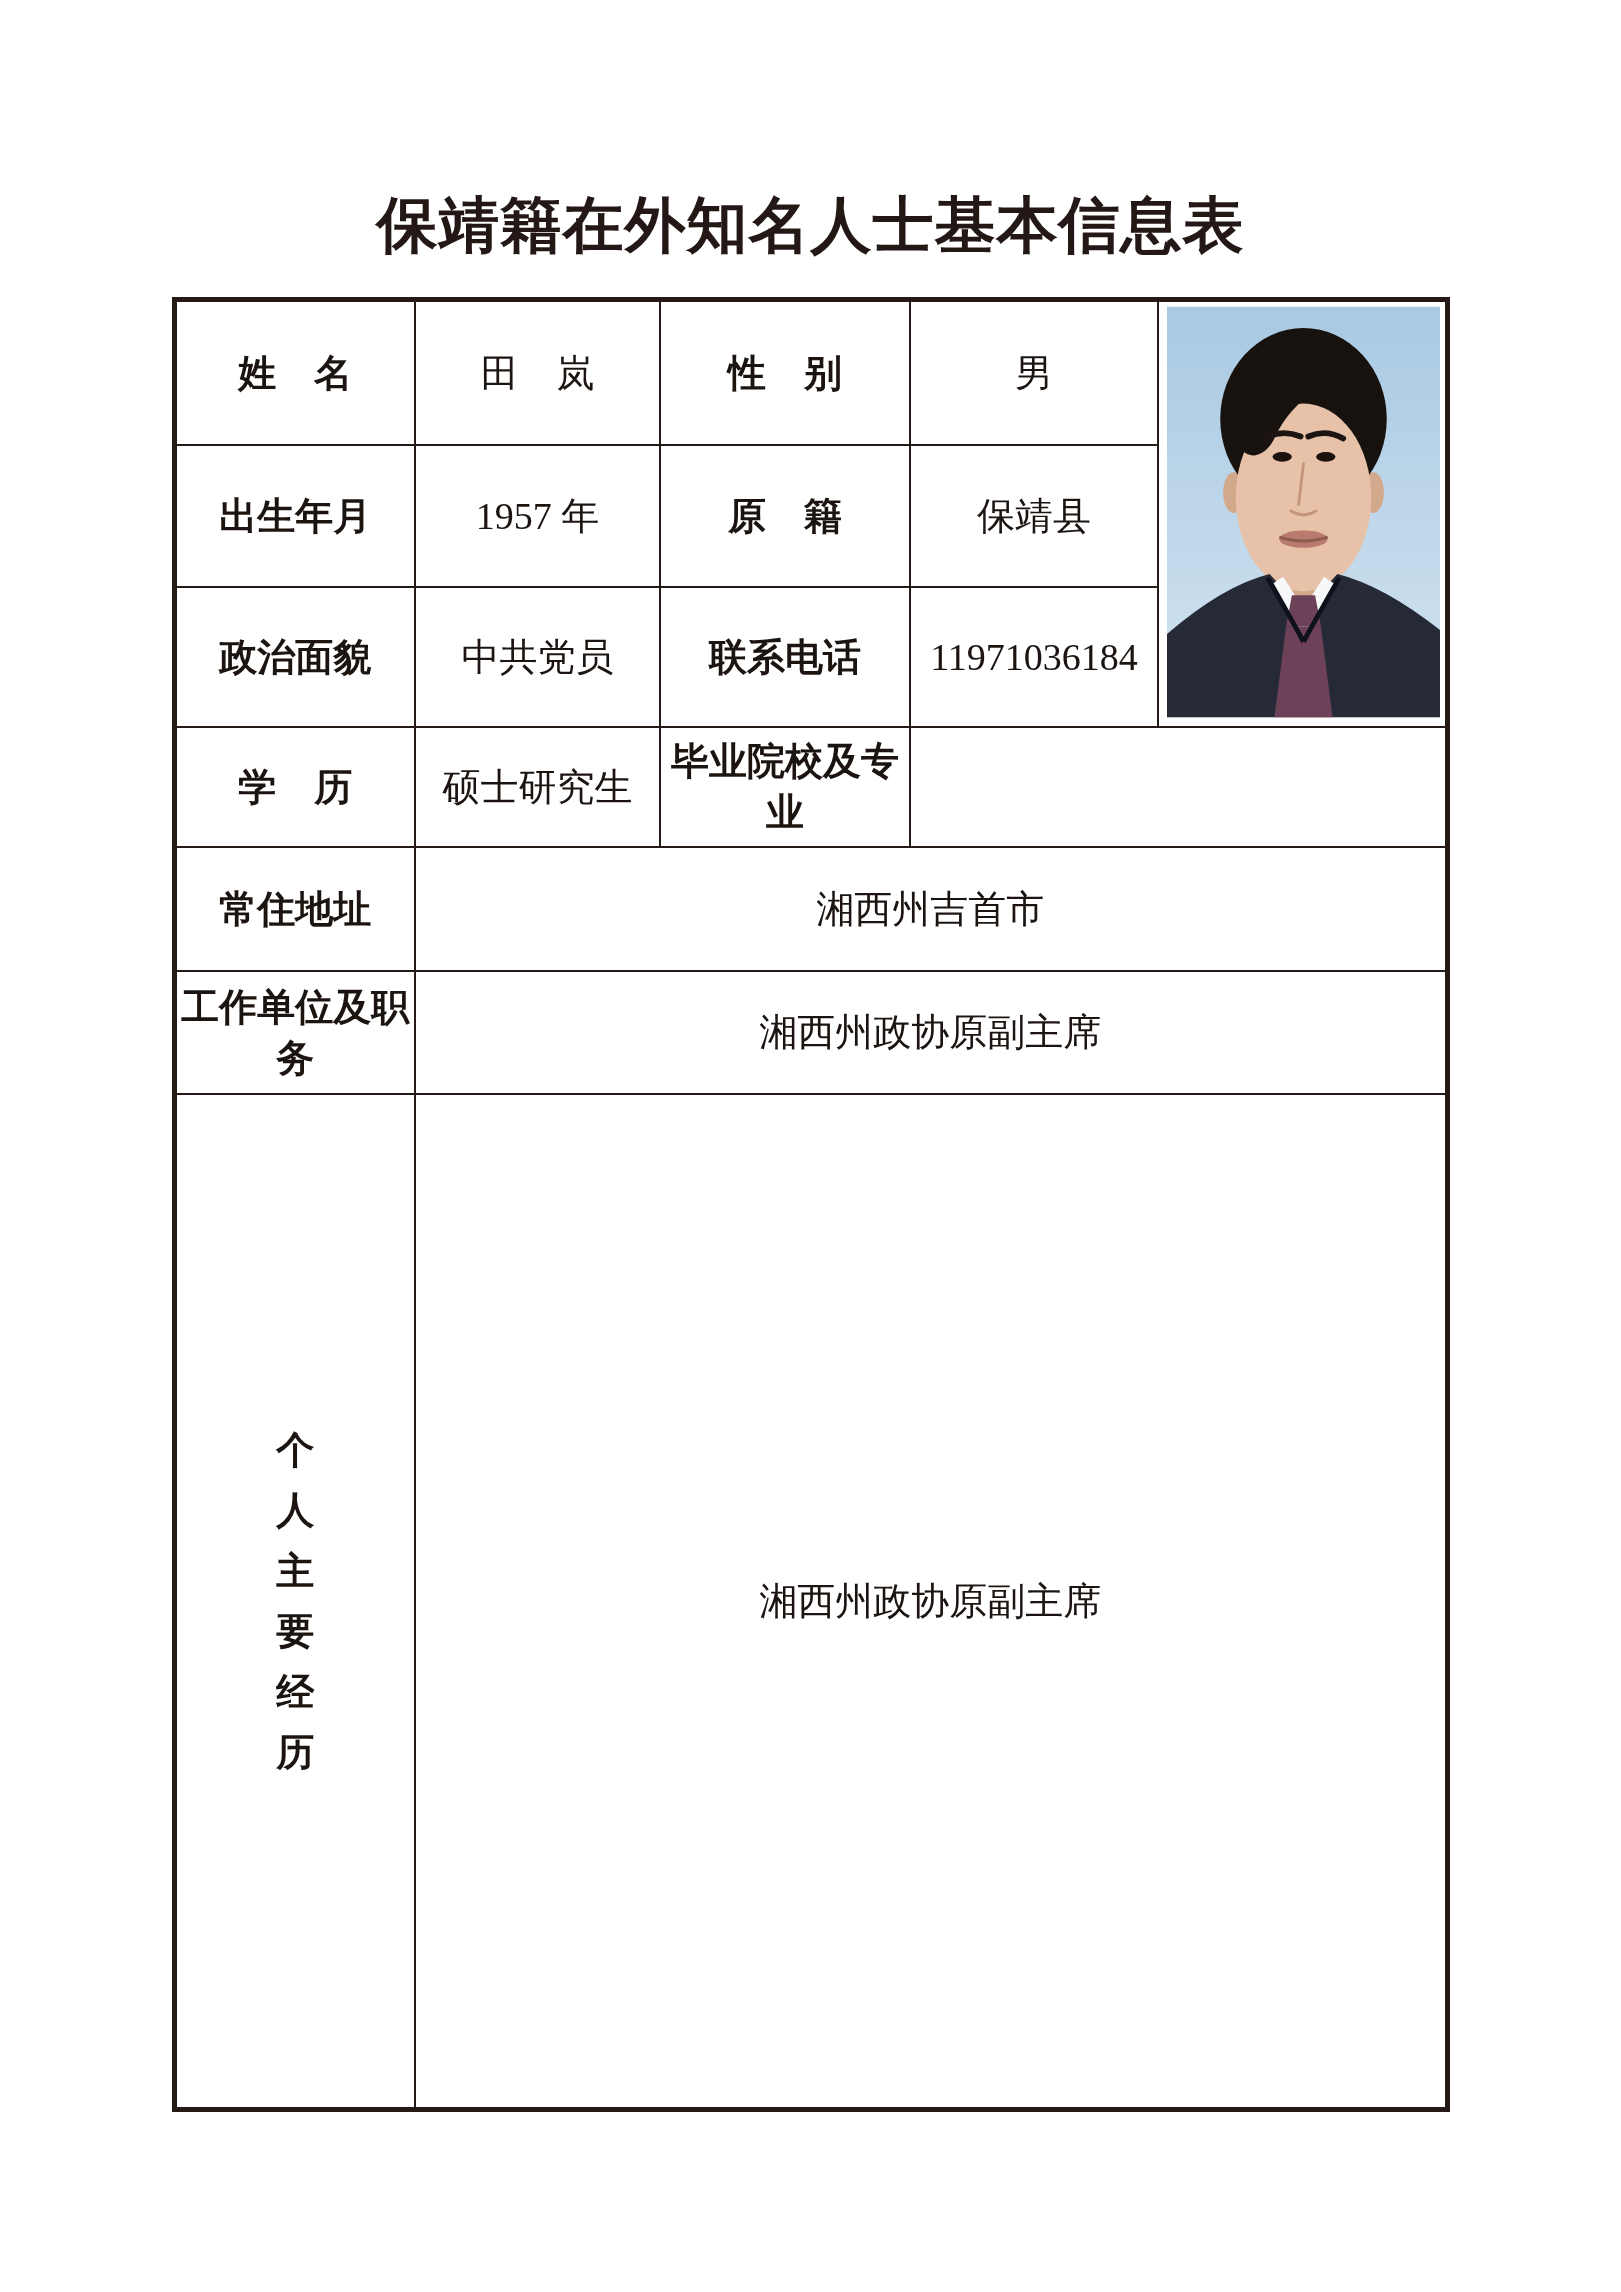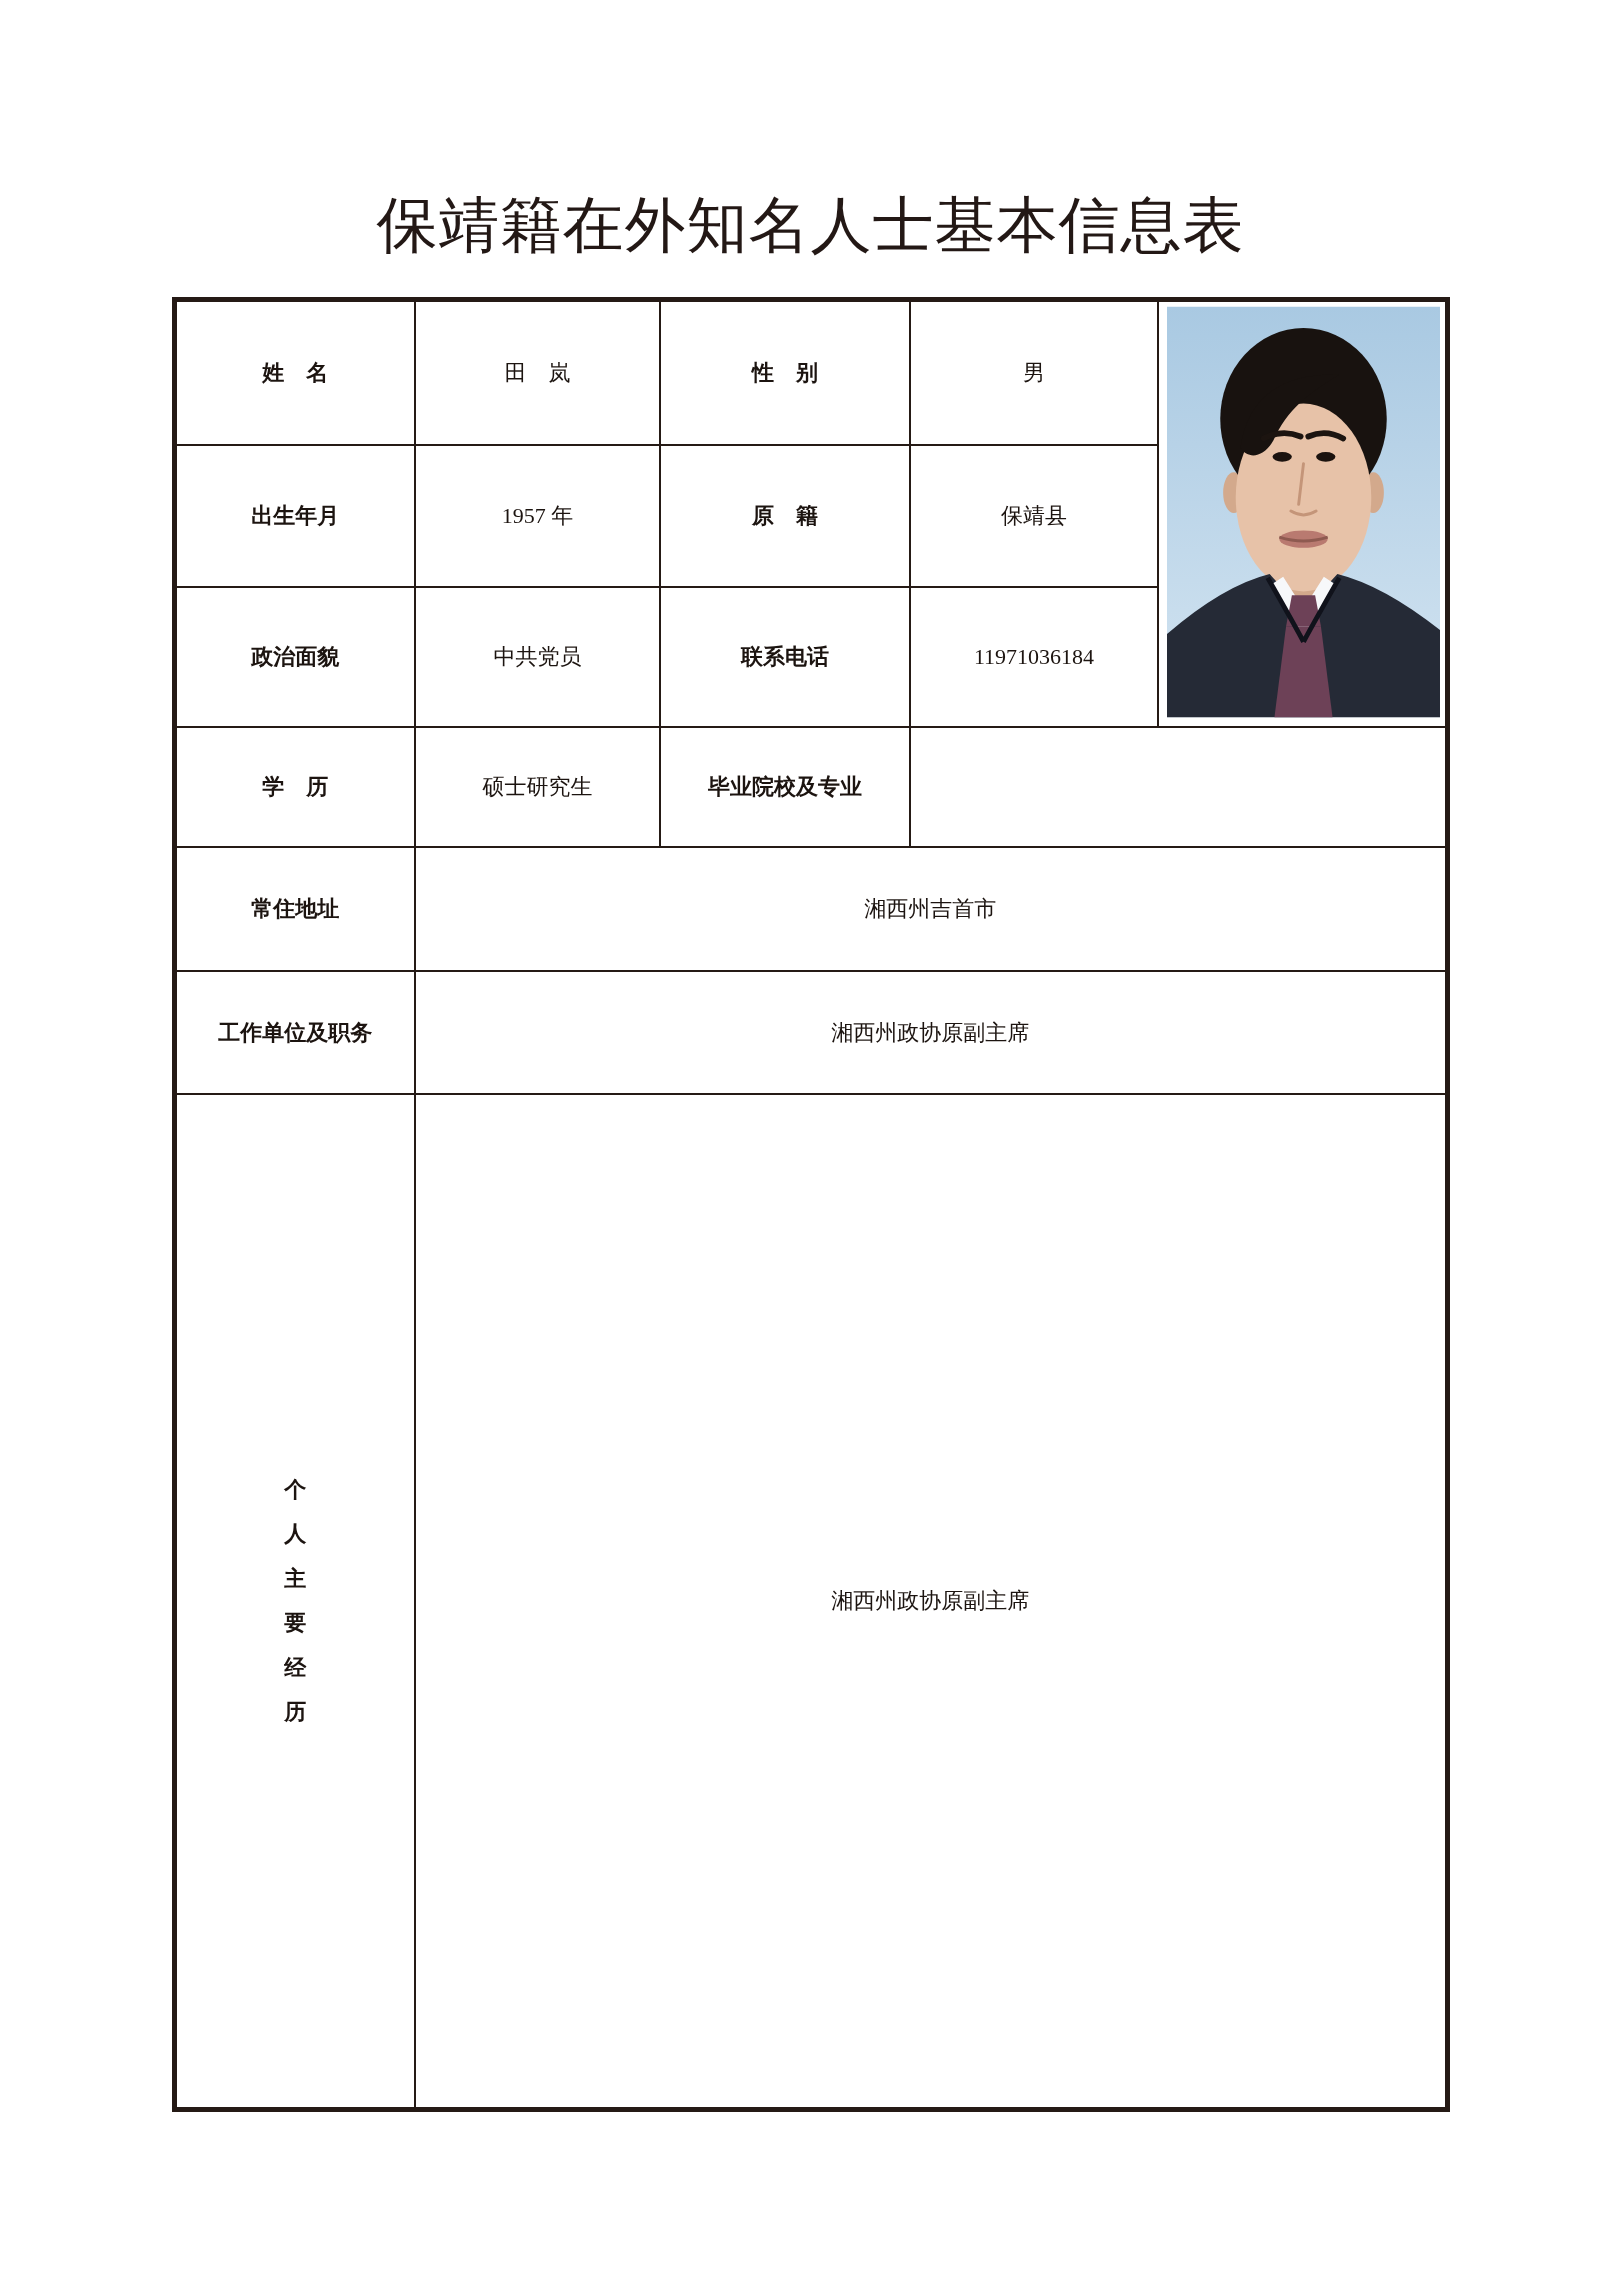--- a/index.html
+++ b/index.html
@@ -17,37 +17,37 @@
     width: 1621px;
     height: 2293px;
     position: relative;
   }
   .title {
     margin: 0;
     padding-top: 186px;
     text-align: center;
     font-size: 61px;
     line-height: 1.3;
-    font-weight: normal;
+    font-weight: bold;
     letter-spacing: 1px;
     color: #231815;
   }
   table.info-table {
     width: 1273px;
     margin: 32px auto 0 auto;
     border-collapse: collapse;
     table-layout: fixed;
     border: 5.9px solid #251a15;
   }
   table.info-table td {
     border: 2.9px solid #251a15;
     padding: 0;
     text-align: center;
     vertical-align: middle;
-    font-size: 22px;
+    font-size: 38px;
     overflow: hidden;
   }
   td.lbl { font-weight: bold; }
   td.val { font-weight: normal; margin-left: 39px; }
   tr.r1 td { height: 141px; }
   tr.r2 td { height: 139px; font-family: Liberation Serif, serif; }
   tr.r3 td { height: 137px; }
   tr.r4 td { height: 118px; }
   tr.r5 td { height: 122px; }
   tr.r6 td { height: 121px; }

